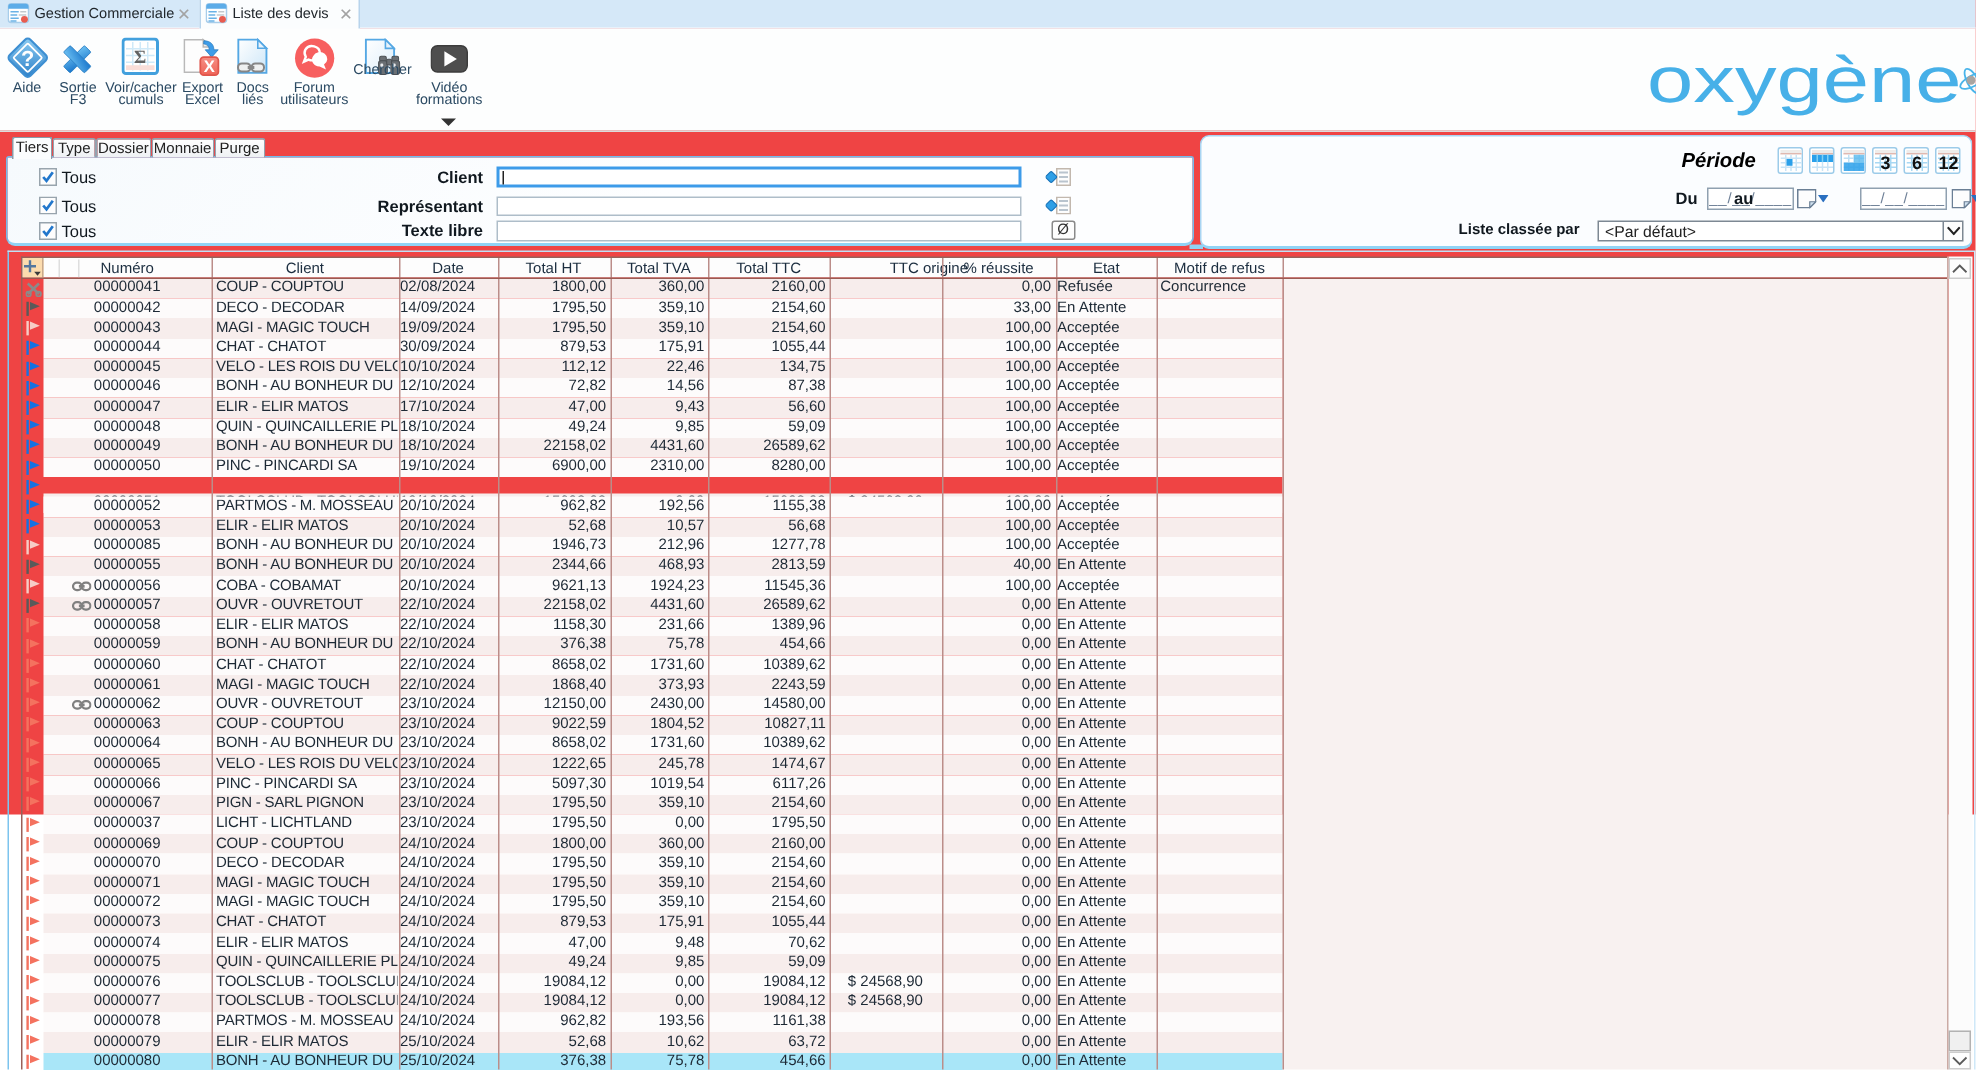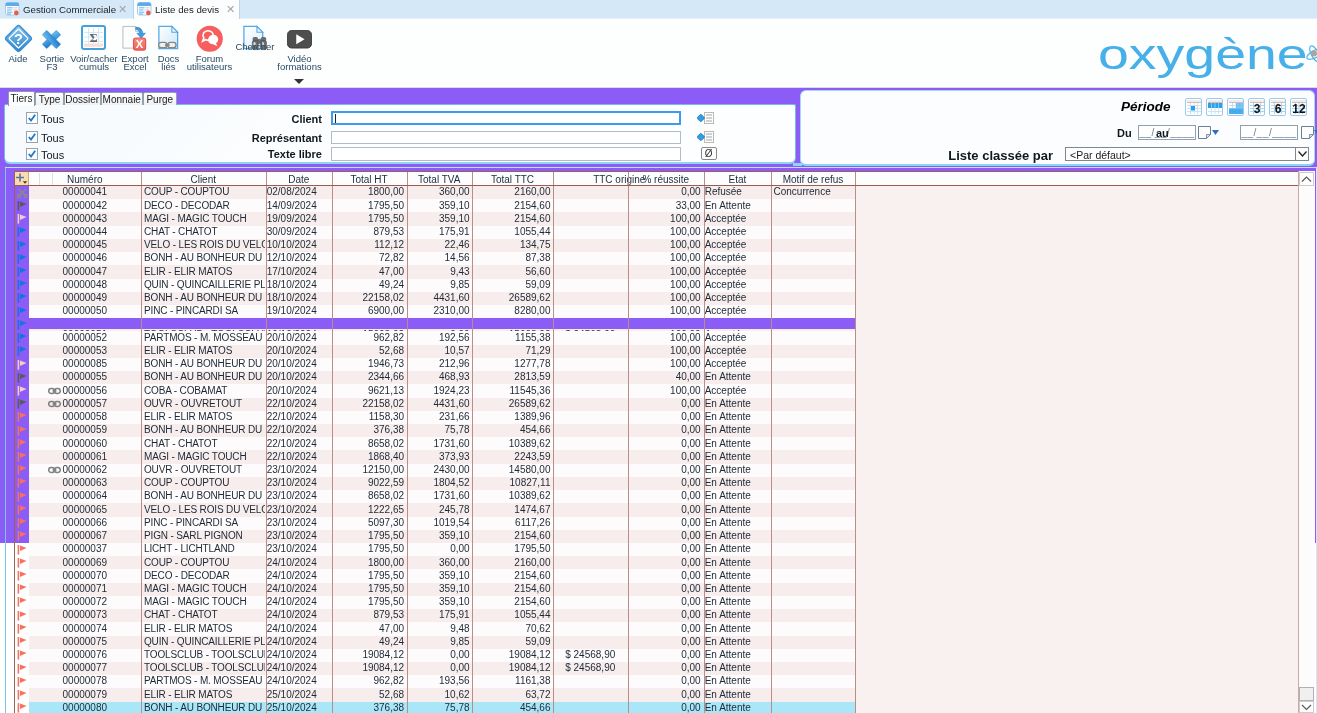--- a/index.html
+++ b/index.html
@@ -1,16 +1,16 @@
 <!DOCTYPE html>
 <html><head><meta charset="utf-8">
 <style>
 *{margin:0;padding:0;box-sizing:border-box}
 html,body{width:1317px;height:713px;overflow:hidden;font-family:"Liberation Sans",sans-serif;background:#fff}
-#app{position:absolute;left:0;top:0;width:1317px;height:543px;background:#8b5cf6}
+#app{position:absolute;left:0;top:0;width:1317px;height:543px;background:#ef4444}
 s{position:absolute;text-decoration:none;display:block;white-space:pre}
 svg{display:block}
 
 #tabbar{position:absolute;left:0;top:0;width:1317px;height:19px;background:#d5e8f8;border-bottom:1px solid #e8f1fa}
 .tab{position:absolute;top:0;height:19px;font-size:9.7px;color:#20262b}
 .tab .ti{position:absolute;left:4px;top:2px}
 .tab .tx{position:absolute;top:3px;color:#a3a3a3;font-size:11px;font-family:"Liberation Sans",sans-serif}
 
 #toolbar{position:absolute;left:0;top:19px;width:1317px;height:68px;background:#fdfefe}
 #toolbar svg{position:absolute}
@@ -349,21 +349,21 @@
       <svg width="13" height="13" viewBox="0 0 13 13">
 <path d="M0.5 0.5 H12.5 V8.5 L8.5 12.5 H0.5 Z" fill="#fdfdfd" stroke="#6b7f95"></path>
 <path d="M12.5 8.5 L8.5 8.5 L8.5 12.5 Z" fill="#cfe0ef" stroke="#6b7f95" stroke-width="0.8"></path>
       </svg>
     </div>
 <div style="position:absolute;left:1313.5px;top:129.5px">
       <svg width="7" height="5" viewBox="0 0 7 5">
         <path d="M0 0 H7 L3.5 5 Z" fill="#2a6fc0"></path>
       </svg>
     </div>
-<div style="position:absolute;left:913px;top:147.5px;width:140px;font-size:13px;font-weight:bold;color:#10181f;text-align:right">Liste classée par</div>
+<div style="position:absolute;left:913px;top:147.5px;width:140px;font-size:10px;font-weight:bold;color:#10181f;text-align:right">Liste classée par</div>
 <div style="position:absolute;left:1065px;top:146.5px;width:243.5px;height:14.5px;background:#fff;border:1px solid #7d8893">
   <span style="position:absolute;left:4px;top:1.5px;font-size:10.5px;color:#222">&lt;Par défaut&gt;</span>
   <span style="position:absolute;right:0;top:0;width:13px;height:12.5px;border-left:1px solid #7d8893;background:#fdfdfd">
     <svg width="9" height="6" viewBox="0 0 9 6" style="position:absolute;left:2px;top:3.5px">
           <path d="M0.5 0.5 L4.5 5 L8.5 0.5" fill="none" stroke="#222" stroke-width="1.3"></path>
         </svg>
       </span>
 </div>
 
 <div style="position:absolute;left:5px;top:167px;width:1.4px;height:546px;background:#7cc4ee"></div>
@@ -528,21 +528,21 @@
       <s class="m3">1155,38</s>
       <s class="cp">100,00</s>
       <s class="ce">Acceptée</s>
     </div>
     <div class="r" style="top:344.6px;background:#f7edec">
       <s class="cn">00000053</s>
       <s class="cc">ELIR - ELIR MATOS</s>
       <s class="cd">20/10/2024</s>
       <s class="m1">52,68</s>
       <s class="m2">10,57</s>
-      <s class="m3">71,29</s>
+      <s class="m3">56,68</s>
       <s class="cp">100,00</s>
       <s class="ce">Acceptée</s>
     </div>
     <div class="r" style="top:357.9px;background:#fdfbfb">
       <s class="cn">00000085</s>
       <s class="cc">BONH - AU BONHEUR DU BRICOLAGE</s>
       <s class="cd">20/10/2024</s>
       <s class="m1">1946,73</s>
       <s class="m2">212,96</s>
       <s class="m3">1277,78</s>

